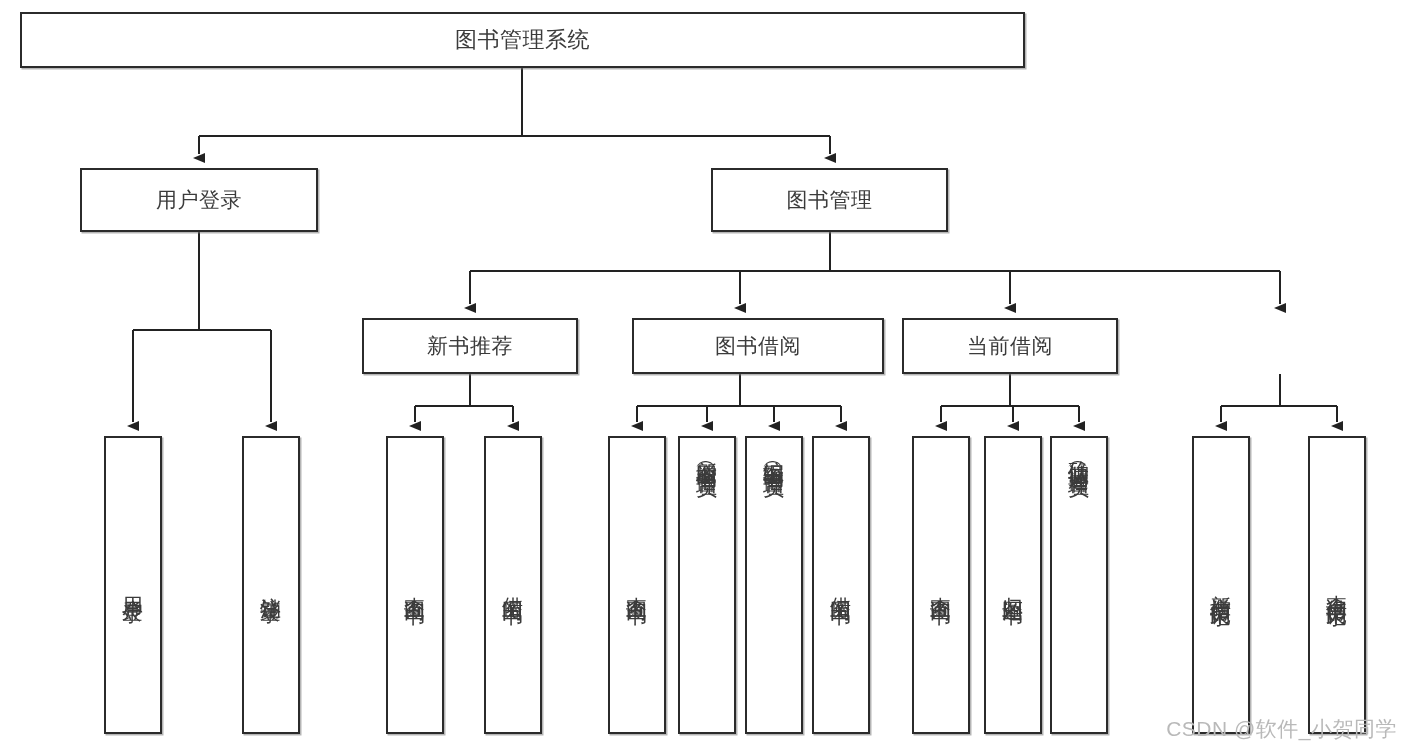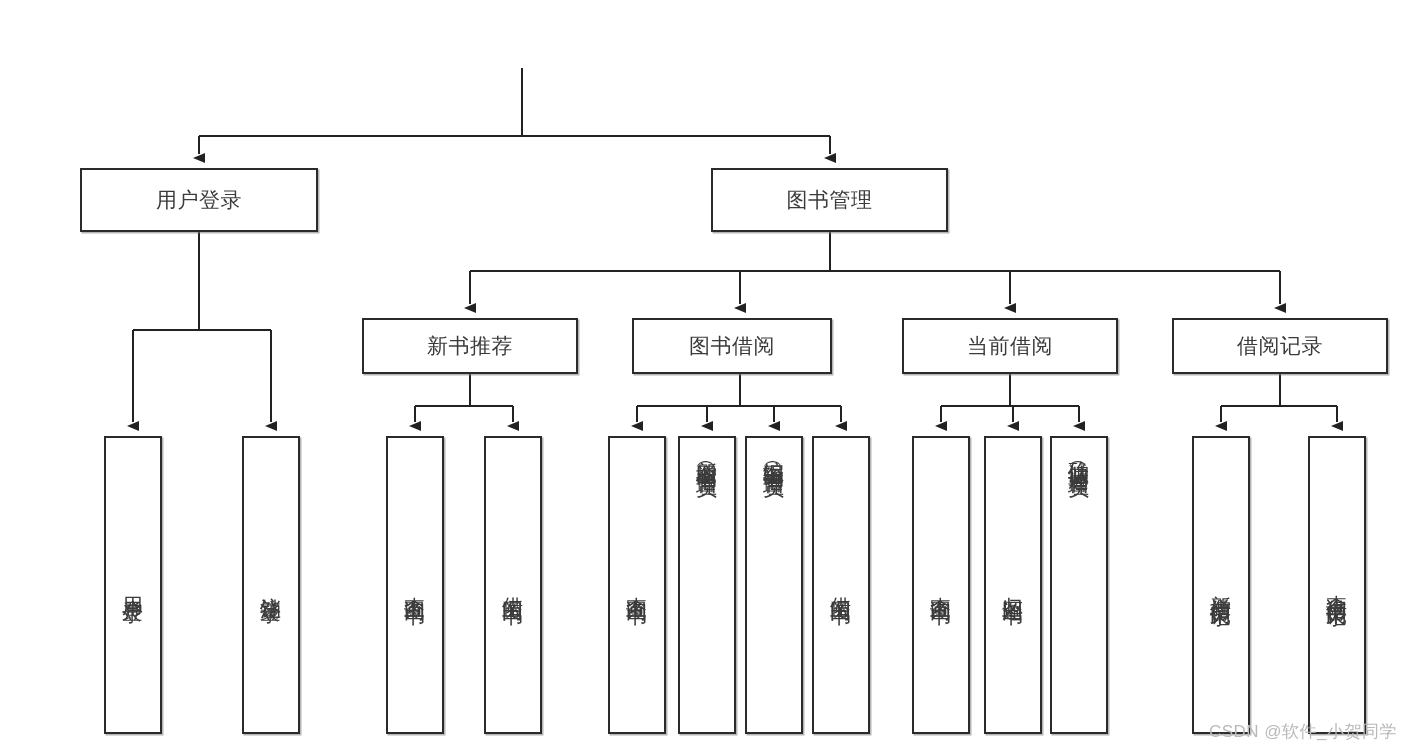--- a/index.html
+++ b/index.html
@@ -61,21 +61,21 @@
     margin-top: 6px;
   }
   .node.leaf.centered {
     align-items: center;
   }
   .node.leaf.centered .label { margin-top: 0; }
   .watermark {
     position: absolute;
     right: 8px;
     bottom: 4px;
-    font-size: 17px;
+    font-size: 21px;
     color: #b9b9b9;
     letter-spacing: 0.5px;
     z-index: 5;
     white-space: nowrap;
     font-family: "Liberation Sans", "DejaVu Sans", sans-serif;
   }
 </style>
 </head>
 <body>
 
@@ -124,40 +124,40 @@
       <path d="M1013,406 L1013,422" marker-end="url(#arrow)"></path>
       <path d="M1079,406 L1079,422" marker-end="url(#arrow)"></path>
 
       <path d="M1280,374 L1280,406"></path>
       <path d="M1221,406 L1337,406"></path>
       <path d="M1221,406 L1221,422" marker-end="url(#arrow)"></path>
       <path d="M1337,406 L1337,422" marker-end="url(#arrow)"></path>
     </g>
   </svg>
 
+  <div class="node root" style="left:20px; top:12px; width:1005px; height:56px;">
+    <span class="label">图书管理系统</span>
+  </div>
 
   <div class="node" style="left:80px; top:168px; width:238px; height:64px;">
     <span class="label">用户登录</span>
   </div>
   <div class="node" style="left:362px; top:318px; width:216px; height:56px;">
     <span class="label">新书推荐</span>
   </div>
 
   <div class="node" style="left:711px; top:168px; width:237px; height:64px;">
     <span class="label">图书管理</span>
   </div>
-  <div class="node" style="left:632px; top:318px; width:200px; height:56px;align-items:center;">
+  <div class="node" style="left:632px; top:318px; width:252px; height:56px;align-items:center;">
     <span class="label">图书借阅</span>
   </div>
   <div class="node" style="left:902px; top:318px; width:216px; height:56px;text-align:right;">
     <span class="label">当前借阅</span>
   </div>
-  <div class="node" style="left:1172px; top:318px; width:216px; height:56px;">
-    <span class="label">借阅记录</span>
-  </div>
 
   <div class="node leaf centered" style="left:104px; top:436px; width:58px; height:298px;">
     <span class="label">用户登录</span>
   </div>
   <div class="node leaf centered" style="left:242px; top:436px; width:58px; height:298px;">
     <span class="label">注销登录</span>
   </div>
 
   <div class="node leaf centered" style="left:386px; top:436px; width:58px; height:298px;">
     <span class="label">查询图书</span>

